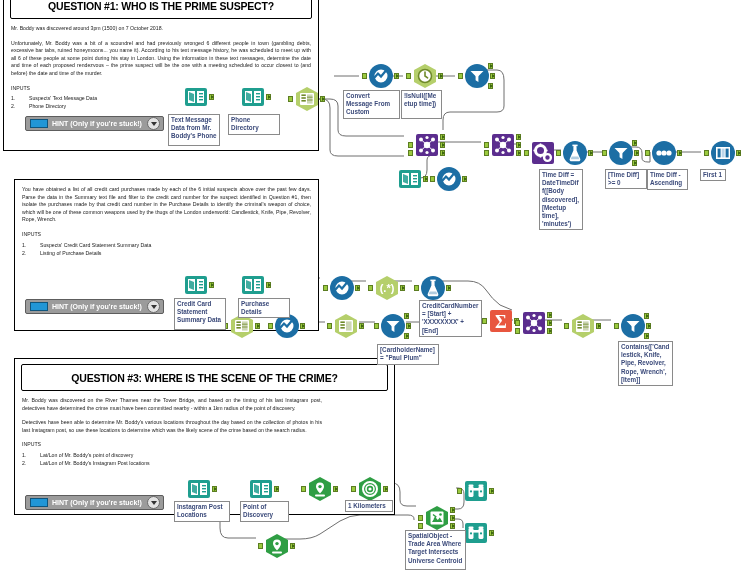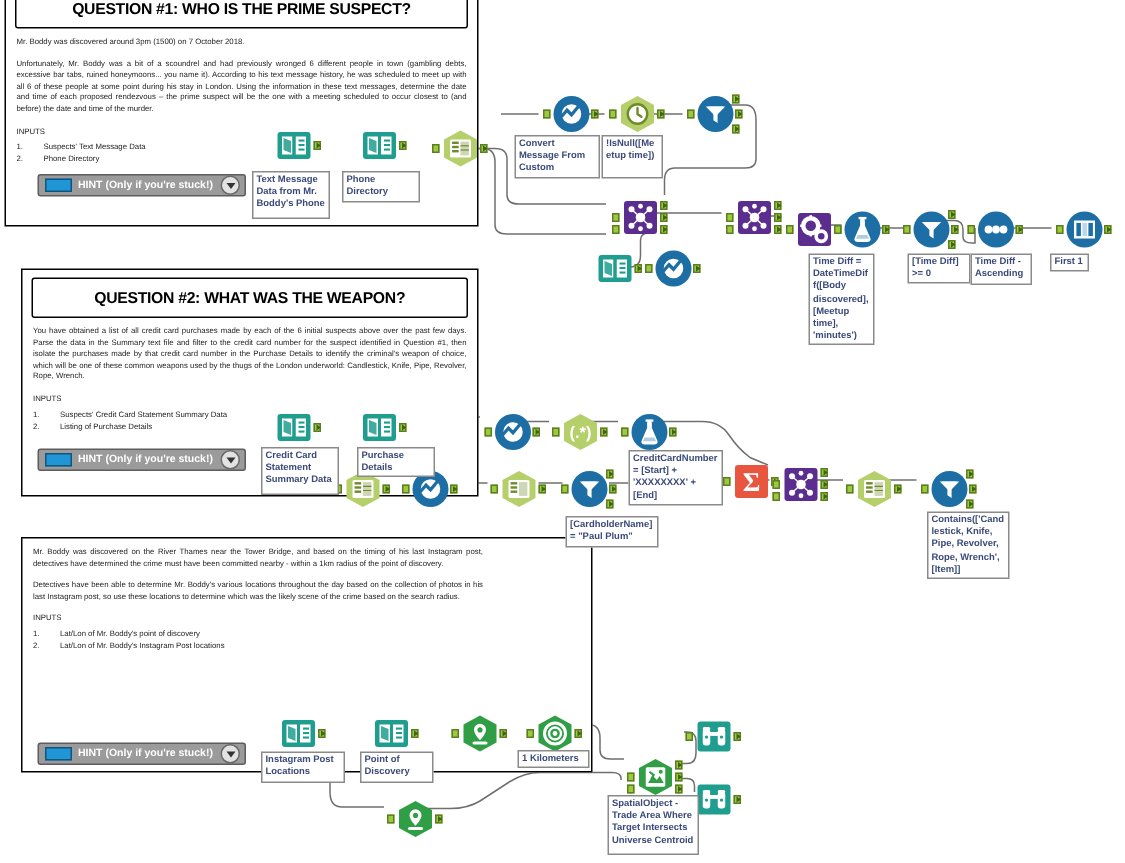--- a/index.html
+++ b/index.html
@@ -177,39 +177,39 @@
       </ul>
     </div>
   </div>
   <div class="hint" style="left:25px;top:116px;width:139px;">
     <span class="bar"></span>
     <span class="htxt">HINT (Only if you're stuck!)</span>
     <span class="caret"></span>
   </div>
 
   <div class="qbox" style="left:14px;top:179px;width:305px;height:152px;">
-    <div class="qtitlewrap">
-      <span class="qtitle">QUESTION #2: WHAT WAS THE WEAPON?</span>
-    </div>
     <div class="qbody">
       <p>You have obtained a list of all credit card purchases made by each of the 6 initial suspects above over the past few days. Parse the data in the Summary text file and filter to the credit card number for the suspect identified in Question #1, then isolate the purchases made by that credit card number in the Purchase Details to identify the criminal's weapon of choice, which will be one of these common weapons used by the thugs of the London underworld: Candlestick, Knife, Pipe, Revolver, Rope, Wrench.</p>
       <div class="inputs-head">INPUTS</div>
       <ul class="inputs-list">
         <li><span class="num">1.</span><span>Suspects' Credit Card Statement Summary Data</span></li>
         <li><span class="num">2.</span><span>Listing of Purchase Details</span></li>
       </ul>
     </div>
   </div>
   <div class="hint" style="left:25px;top:299px;width:139px;">
     <span class="bar"></span>
     <span class="htxt">HINT (Only if you're stuck!)</span>
     <span class="caret"></span>
   </div>
 
   <div class="qbox" style="left:14px;top:358px;width:381px;height:157px;">
+    <div class="qtitlewrap">
+      <span class="qtitle">QUESTION #3: WHERE IS THE SCENE OF THE CRIME?</span>
+    </div>
     <div class="qbody" style="width:300px;">
       <p>Mr. Boddy was discovered on the River Thames near the Tower Bridge, and based on the timing of his last Instagram post, detectives have determined the crime must have been committed nearby - within a 1km radius of the point of discovery.</p>
       <p>Detectives have been able to determine Mr. Boddy's various locations throughout the day based on the collection of photos in his last Instagram post, so use these locations to determine which was the likely scene of the crime based on the search radius.</p>
       <div class="inputs-head">INPUTS</div>
       <ul class="inputs-list">
         <li><span class="num">1.</span><span>Lat/Lon of Mr. Boddy's point of discovery</span></li>
         <li><span class="num">2.</span><span>Lat/Lon of Mr. Boddy's Instagram Post locations</span></li>
       </ul>
     </div>
   </div>

